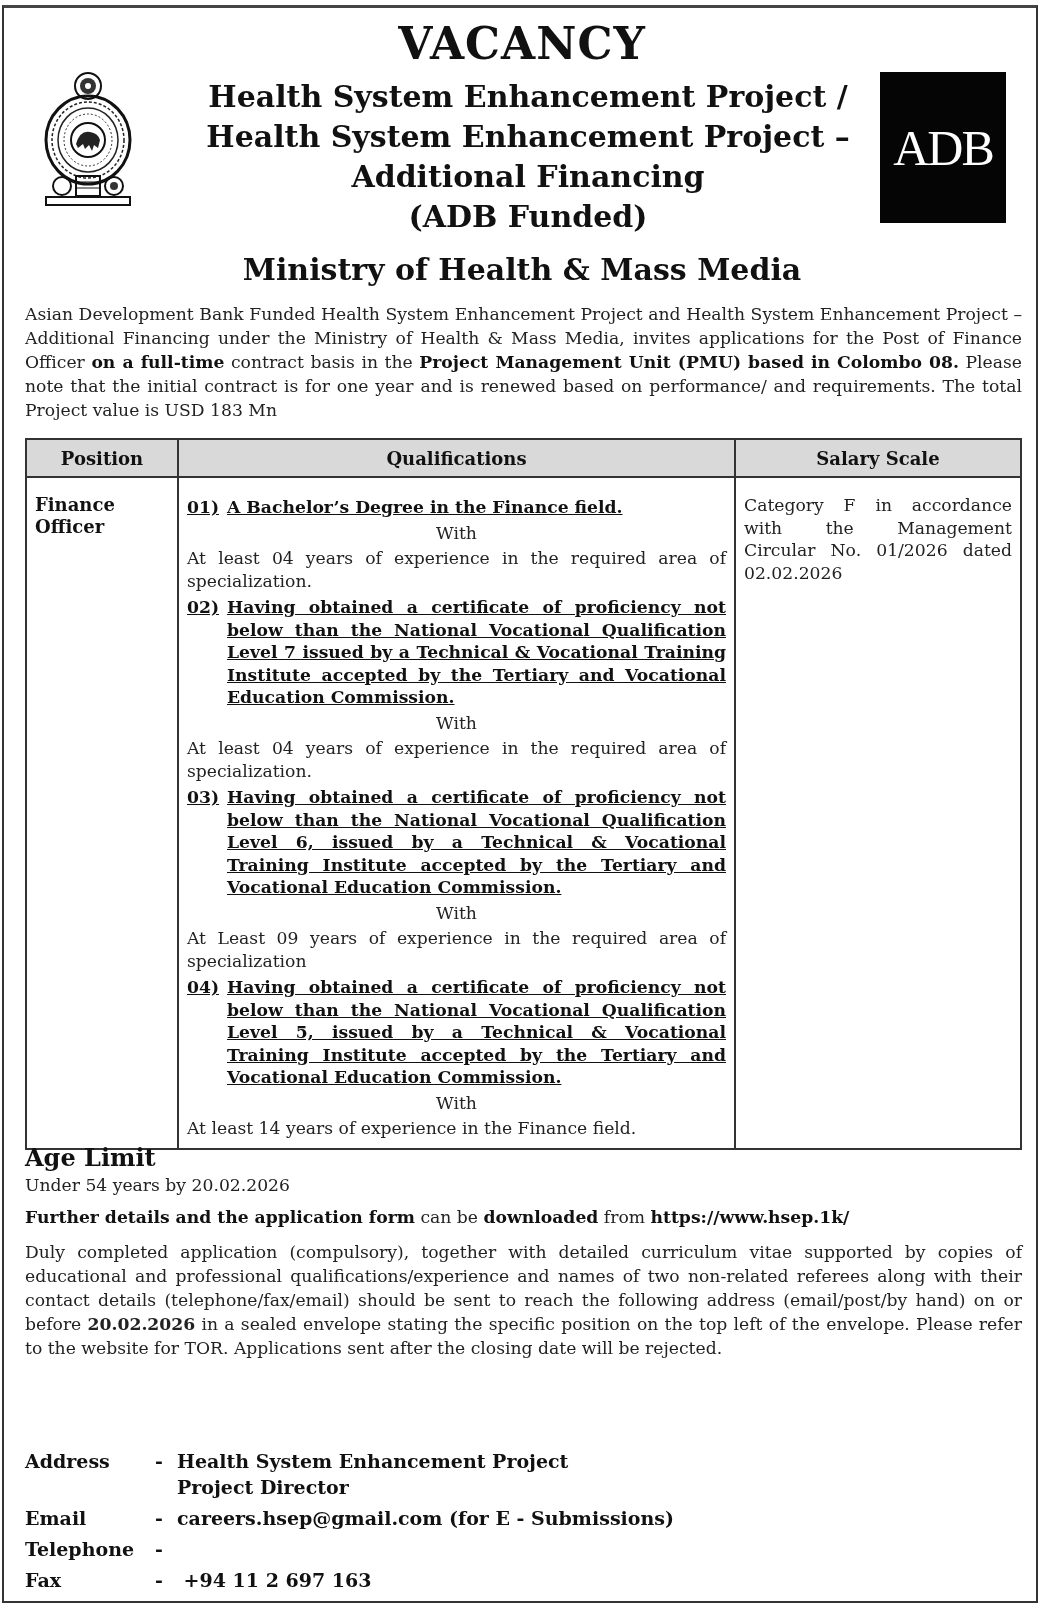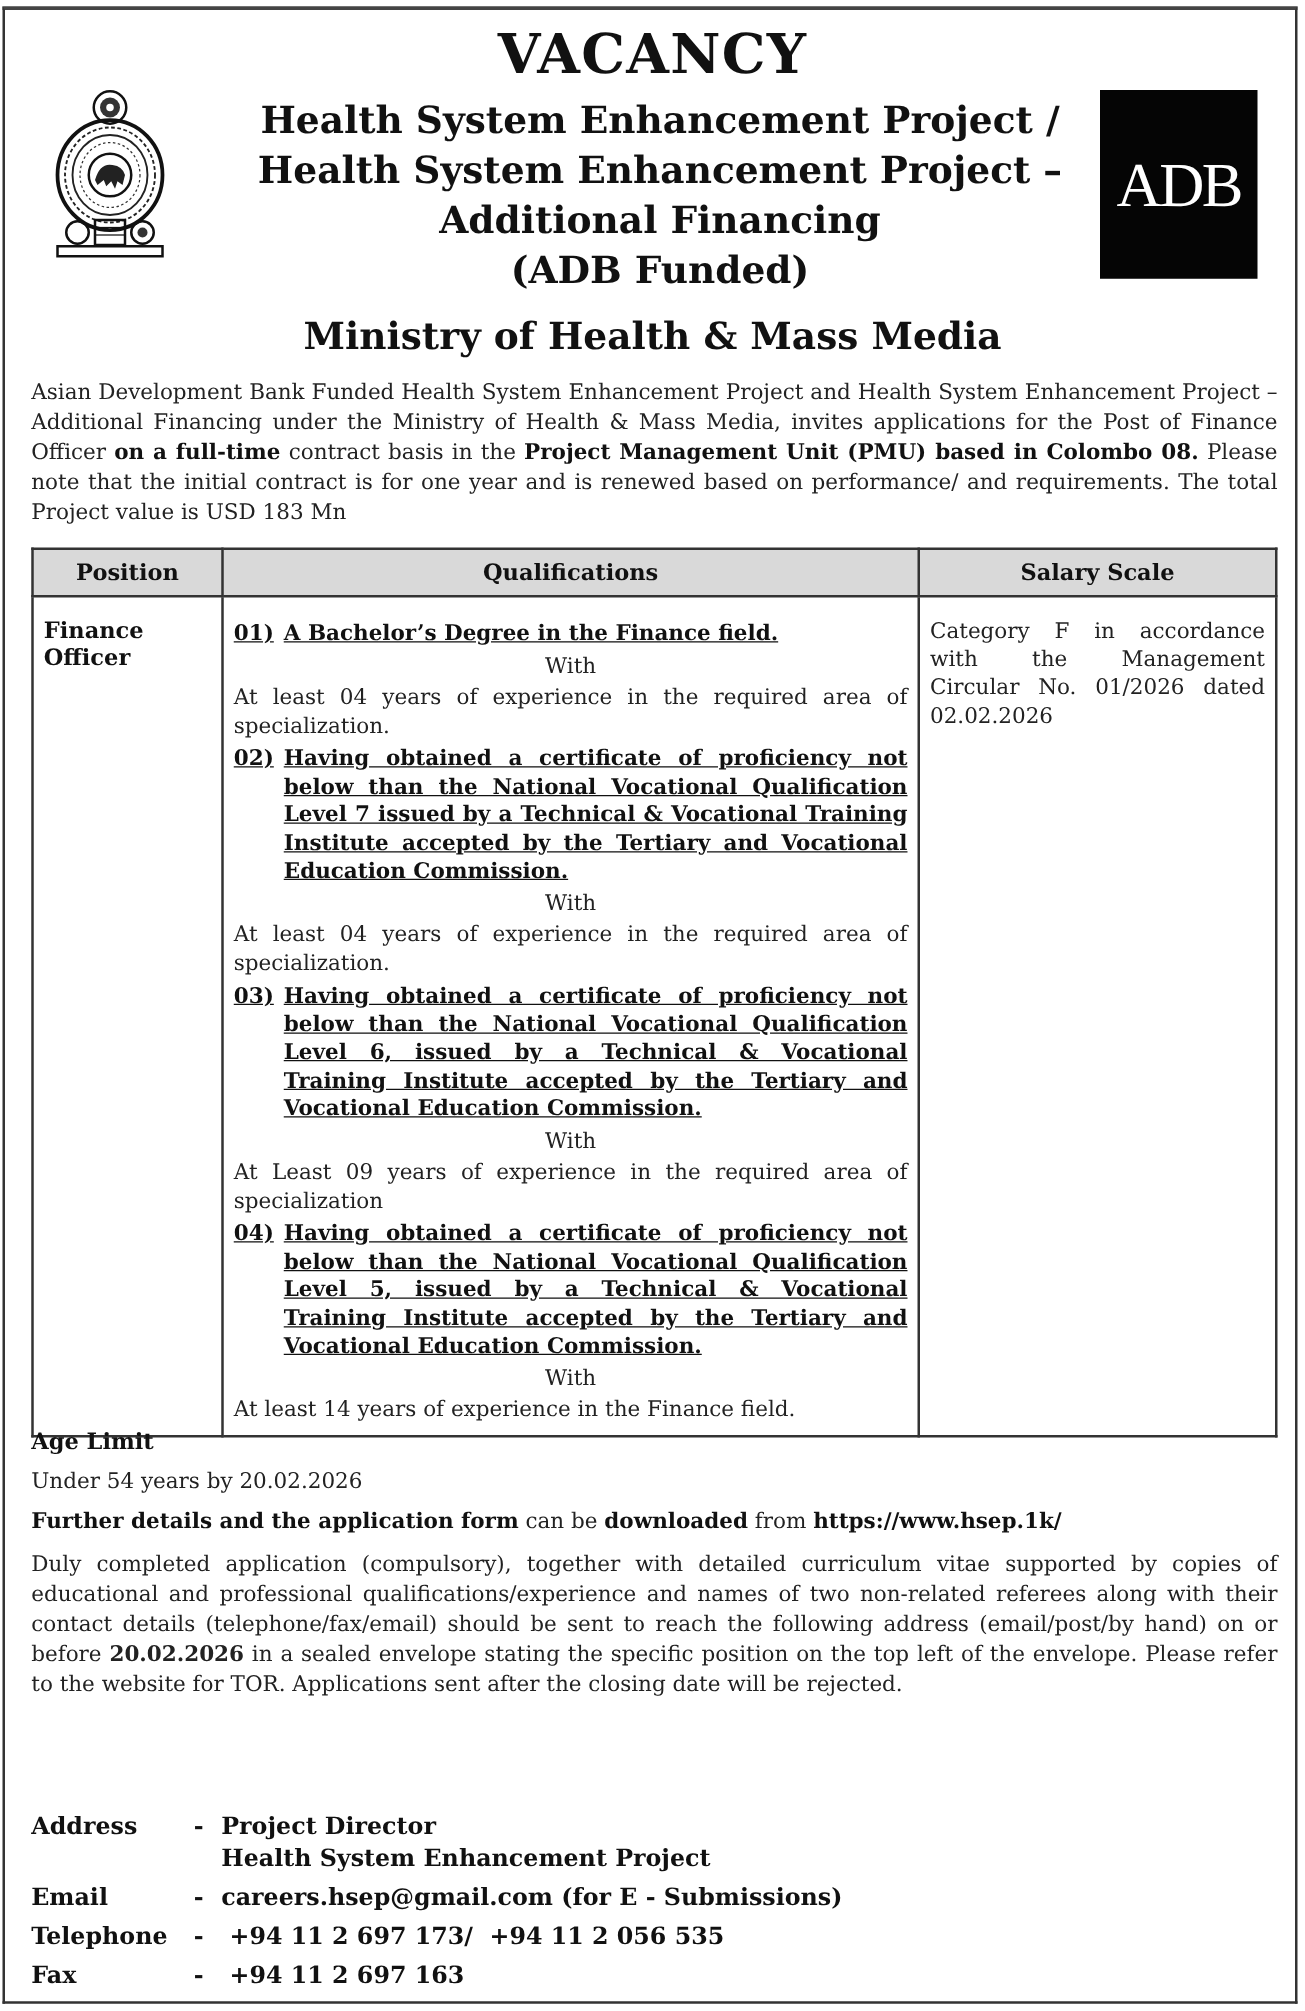--- a/index.html
+++ b/index.html
@@ -89,21 +89,21 @@
     .col-qual { width: 555px; }
     .pos-name { font-weight: bold; font-size: 18px; line-height: 22px; }
     .qual-item { display: flex; font-weight: bold; text-align: justify; margin-top: 2px; text-decoration: underline; }
     .qual-num { flex: 0 0 40px; }
     .qual-text { flex: 1; }
     .with { text-align: center; margin: 3px 0; color: #222; }
     .exp { text-align: justify; color: #222; margin-bottom: 4px; }
     .salary { text-align: justify; color: #222; }
     .age-label {
       position: absolute; left: 25px; top: 1143px;
-      font-weight: bold; font-size: 18px;
+      font-weight: bold; font-size: 24px;
     }
     .age-value {
       position: absolute; left: 25px; top: 1175px;
       font-size: 17.2px; color: #222;
     }
     .further {
       position: absolute; left: 25px; top: 1207px;
       font-size: 17.2px; color: #222;
     }
     .further b { color: #111; }
@@ -231,32 +231,31 @@
 
 <div class="further"><b>Further details and the application form</b><span> can be </span><b>downloaded</b><span> from </span><b>https://www.hsep.1k/</b></div>
 
 <div class="duly"><span>Duly completed application (compulsory), together with detailed curriculum vitae supported by copies of educational and professional qualifications/experience and names of two non-related referees along with their contact details (telephone/fax/email) should be sent to reach the following address (email/post/by hand) on or before </span><b>20.02.2026</b><span> in a sealed envelope stating the specific position on the top left of the envelope. Please refer to the website for TOR. Applications sent after the closing date will be rejected.</span></div>
 
 <div class="contact">
   <div class="contact-row">
     <div class="c-label">Address</div>
     <div class="c-dash">-</div>
     <div class="c-val">
+      <div>Health System Enhancement Project</div>
       <div>Project Director</div>
-      <div>Health System Enhancement Project</div>
     </div>
   </div>
   <div class="contact-row">
     <div class="c-label">Email</div>
     <div class="c-dash">-</div>
     <div class="c-val">careers.hsep@gmail.com (for E - Submissions)</div>
   </div>
   <div class="contact-row">
     <div class="c-label">Telephone</div>
     <div class="c-dash">-</div>
-    <div class="c-val" style="white-space:pre"> +94 11 2 697 173/  +94 11 2 056 535</div>
   </div>
   <div class="contact-row">
     <div class="c-label">Fax</div>
     <div class="c-dash">-</div>
     <div class="c-val" style="white-space:pre"> +94 11 2 697 163</div>
   </div>
 </div>
 
 </body></html>

